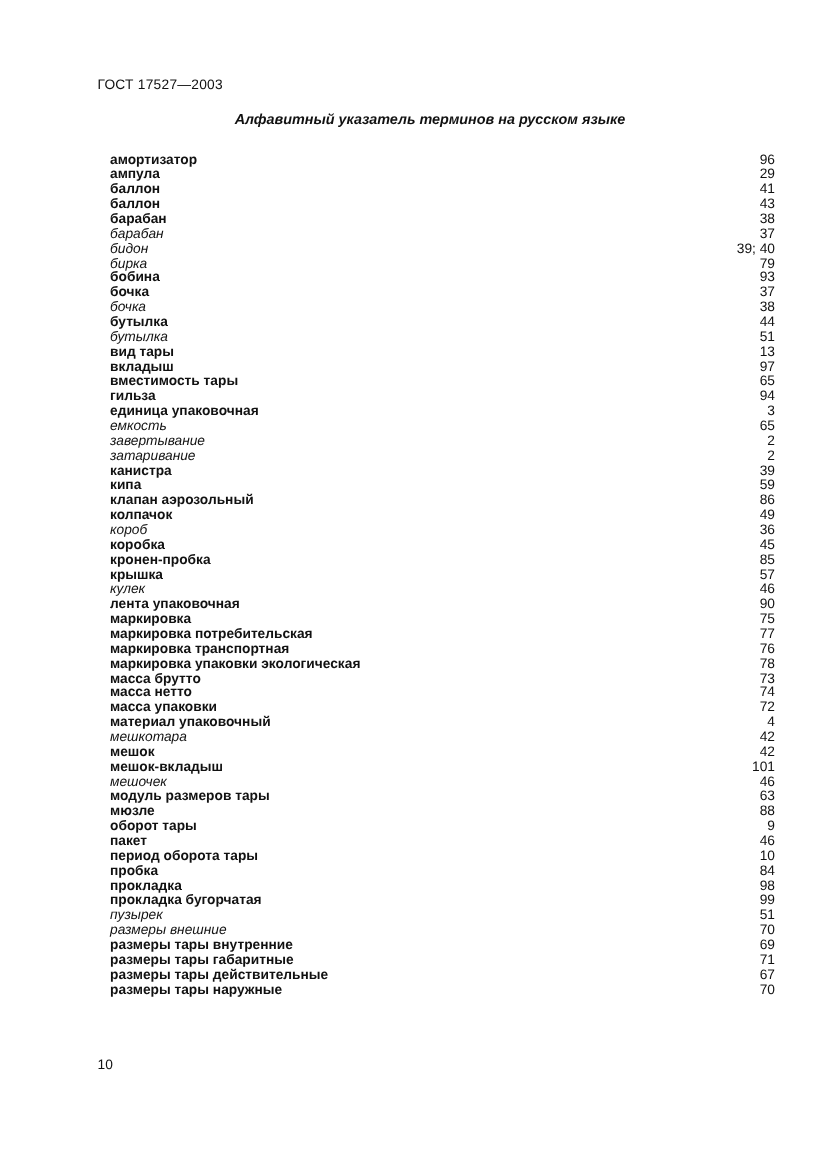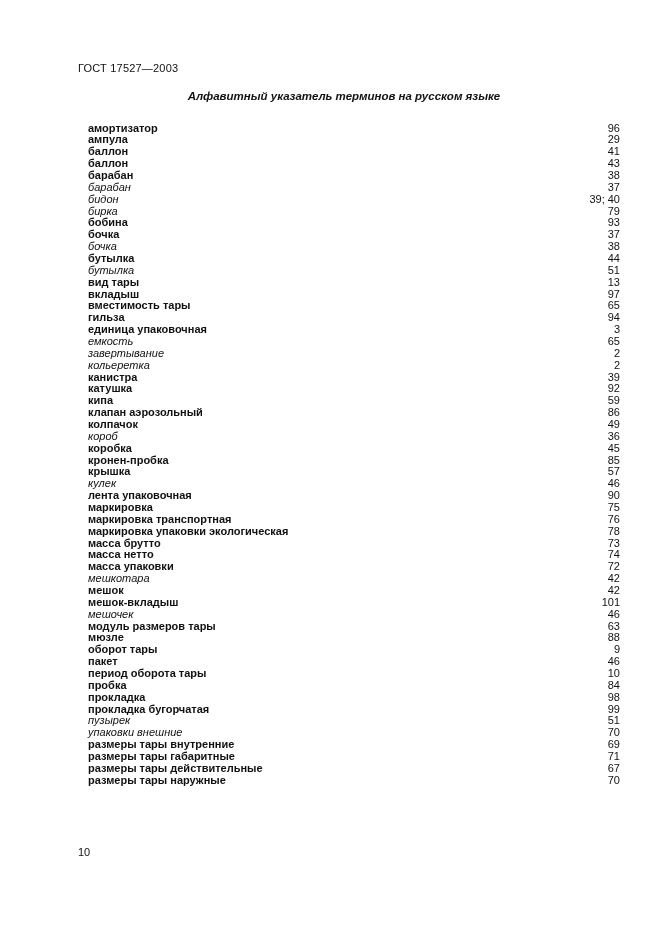--- a/index.html
+++ b/index.html
@@ -153,32 +153,28 @@
       </div>
       <div class="index-row is-italic">
         <span class="term">емкость</span>
         <span class="pageref">65</span>
       </div>
       <div class="index-row is-italic">
         <span class="term">завертывание</span>
         <span class="pageref">2</span>
       </div>
       <div class="index-row is-italic">
-        <span class="term">кольеретка</span>
+        <span class="term">затаривание</span>
         <span class="pageref">2</span>
       </div>
       <div class="index-row">
         <span class="term">канистра</span>
         <span class="pageref">39</span>
       </div>
       <div class="index-row">
-        <span class="term">катушка</span>
-        <span class="pageref">92</span>
-      </div>
-      <div class="index-row">
         <span class="term">кипа</span>
         <span class="pageref">59</span>
       </div>
       <div class="index-row">
         <span class="term">клапан аэрозольный</span>
         <span class="pageref">86</span>
       </div>
       <div class="index-row">
         <span class="term">колпачок</span>
         <span class="pageref">49</span>
@@ -205,39 +201,47 @@
       </div>
       <div class="index-row">
         <span class="term">лента упаковочная</span>
         <span class="pageref">90</span>
       </div>
       <div class="index-row">
         <span class="term">маркировка</span>
         <span class="pageref">75</span>
       </div>
       <div class="index-row">
+        <span class="term">маркировка потребительская</span>
+        <span class="pageref">77</span>
+      </div>
+      <div class="index-row">
         <span class="term">маркировка транспортная</span>
         <span class="pageref">76</span>
       </div>
       <div class="index-row">
         <span class="term">маркировка упаковки экологическая</span>
         <span class="pageref">78</span>
       </div>
       <div class="index-row">
         <span class="term">масса брутто</span>
         <span class="pageref">73</span>
       </div>
       <div class="index-row">
         <span class="term">масса нетто</span>
         <span class="pageref">74</span>
       </div>
       <div class="index-row">
         <span class="term">масса упаковки</span>
         <span class="pageref">72</span>
       </div>
+      <div class="index-row">
+        <span class="term">материал упаковочный</span>
+        <span class="pageref">4</span>
+      </div>
       <div class="index-row is-italic">
         <span class="term">мешкотара</span>
         <span class="pageref">42</span>
       </div>
       <div class="index-row">
         <span class="term">мешок</span>
         <span class="pageref">42</span>
       </div>
       <div class="index-row">
         <span class="term">мешок-вкладыш</span>
@@ -277,21 +281,21 @@
       </div>
       <div class="index-row">
         <span class="term">прокладка бугорчатая</span>
         <span class="pageref">99</span>
       </div>
       <div class="index-row is-italic">
         <span class="term">пузырек</span>
         <span class="pageref">51</span>
       </div>
       <div class="index-row is-italic">
-        <span class="term">упаковки внешние</span>
+        <span class="term">размеры внешние</span>
         <span class="pageref">70</span>
       </div>
       <div class="index-row">
         <span class="term">размеры тары внутренние</span>
         <span class="pageref">69</span>
       </div>
       <div class="index-row">
         <span class="term">размеры тары габаритные</span>
         <span class="pageref">71</span>
       </div>

